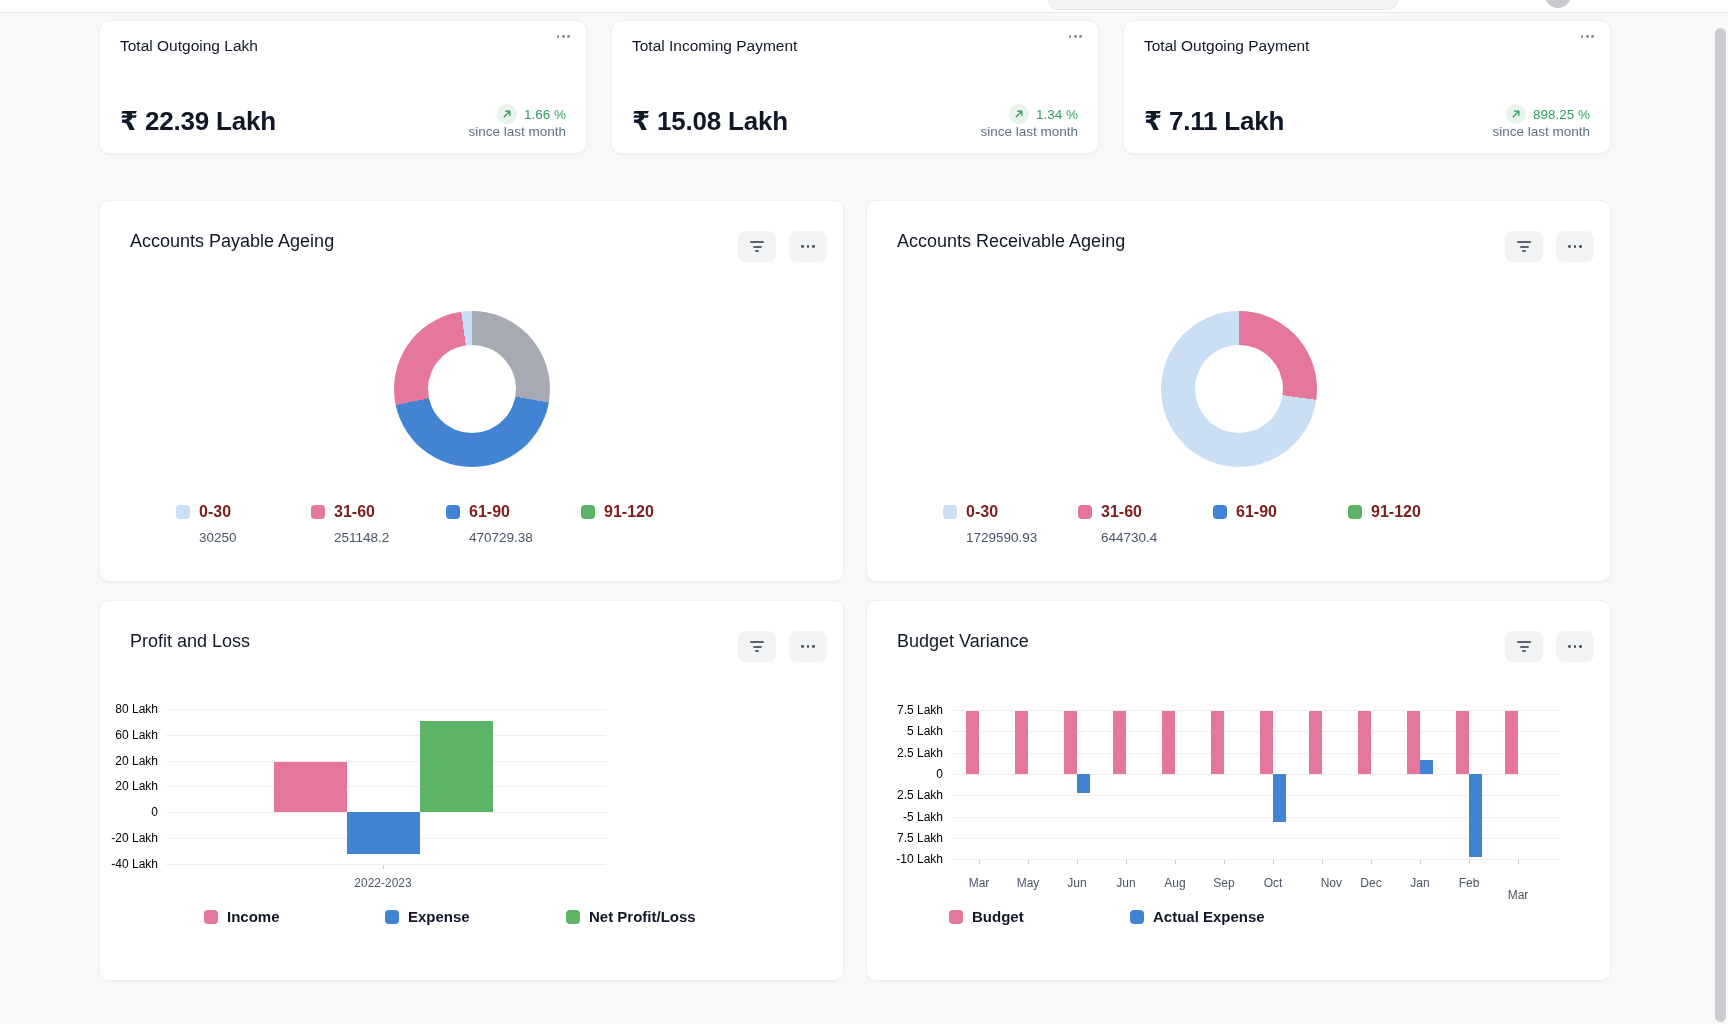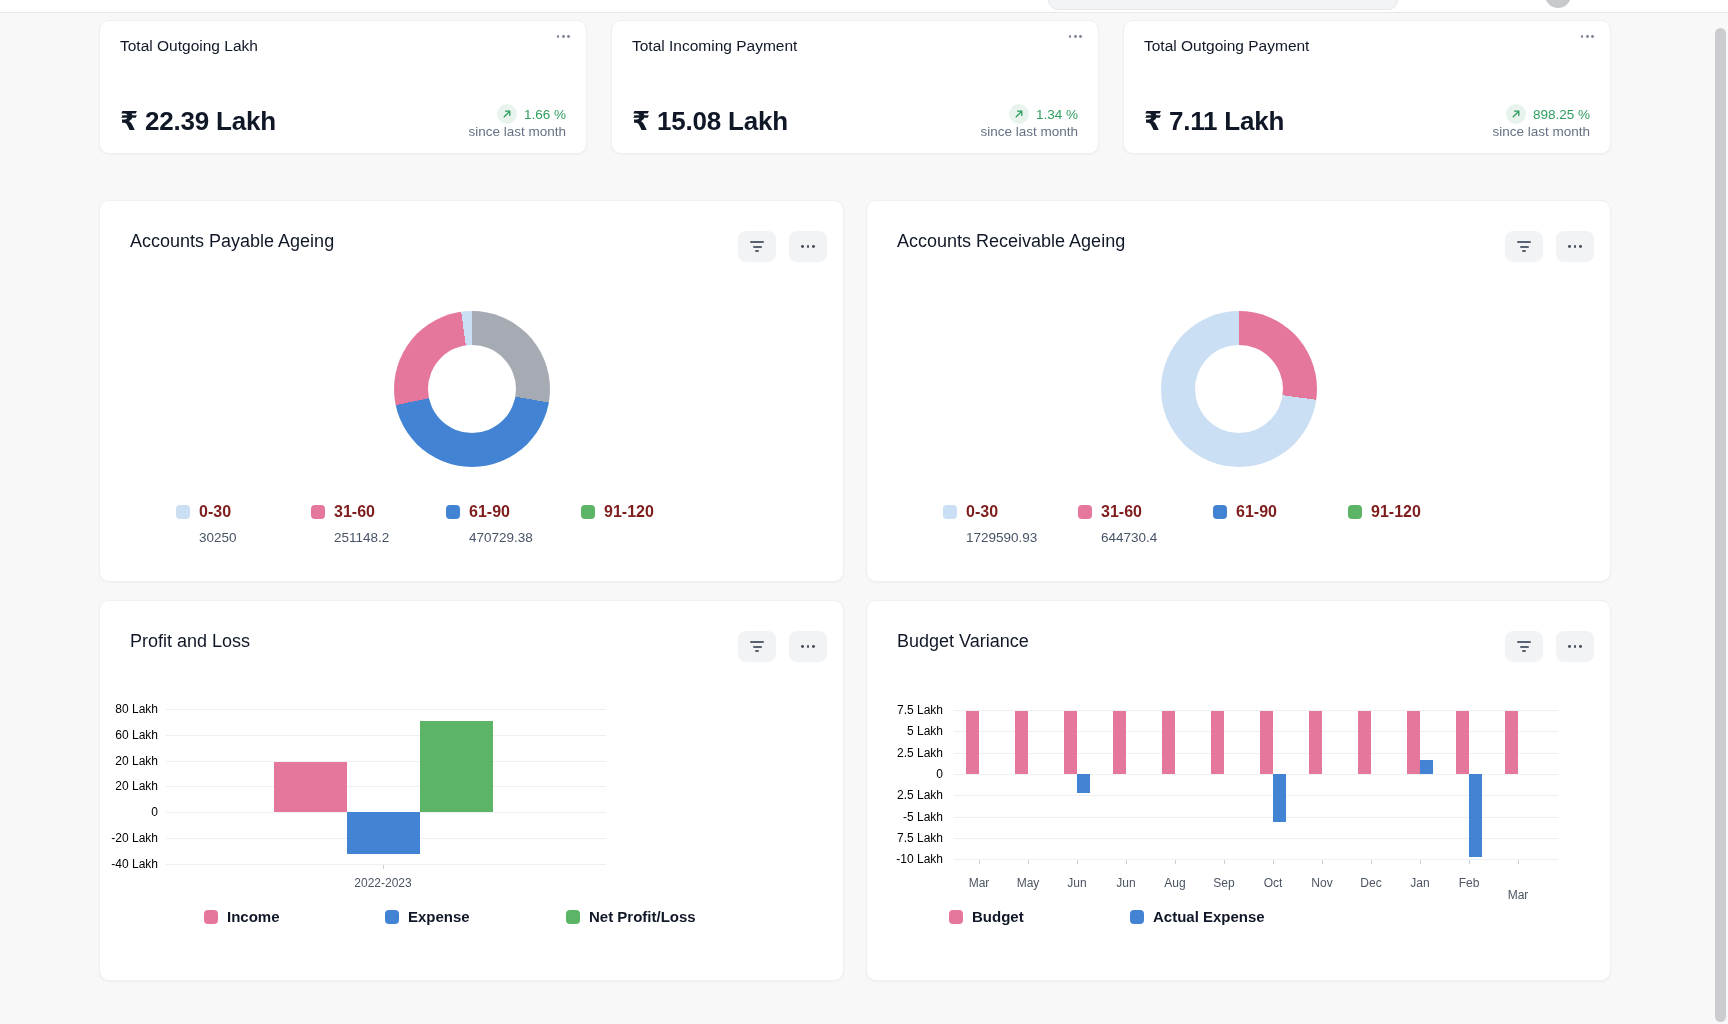--- a/index.html
+++ b/index.html
@@ -358,21 +358,21 @@
           <div class="xlabel" style="left: 288px; width: 40px; top: 275px;">Aug</div>
           <div class="bar" style="left: 344px; width: 13px; top: 109.852px; height: 63.048px; background: rgb(229, 119, 156);"></div>
           <div class="xtick" style="left: 357px; top: 259.1px;"></div>
           <div class="xlabel" style="left: 337px; width: 40px; top: 275px;">Sep</div>
           <div class="bar" style="left: 393px; width: 13px; top: 109.852px; height: 63.048px; background: rgb(229, 119, 156);"></div>
           <div class="bar" style="left: 406px; width: 13px; top: 172.9px; height: 48.564px; background: rgb(67, 131, 212);"></div>
           <div class="xtick" style="left: 406px; top: 259.1px;"></div>
           <div class="xlabel" style="left: 386px; width: 40px; top: 275px;">Oct</div>
           <div class="bar" style="left: 442px; width: 13px; top: 109.852px; height: 63.048px; background: rgb(229, 119, 156);"></div>
           <div class="xtick" style="left: 455px; top: 259.1px;"></div>
-          <div class="xlabel" style="left: 435px; width: 40px; top: 275px;">Nov</div>
+          <div class="xlabel" style="left: 435px; width: 40px; top: 275px; text-align: right;">Nov</div>
           <div class="bar" style="left: 491px; width: 13px; top: 109.852px; height: 63.048px; background: rgb(229, 119, 156);"></div>
           <div class="xtick" style="left: 504px; top: 259.1px;"></div>
           <div class="xlabel" style="left: 484px; width: 40px; top: 275px;">Dec</div>
           <div class="bar" style="left: 540px; width: 13px; top: 109.852px; height: 63.048px; background: rgb(229, 119, 156);"></div>
           <div class="bar" style="left: 553px; width: 13px; top: 159.268px; height: 13.632px; background: rgb(67, 131, 212);"></div>
           <div class="xtick" style="left: 553px; top: 259.1px;"></div>
           <div class="xlabel" style="left: 533px; width: 40px; top: 275px;">Jan</div>
           <div class="bar" style="left: 589px; width: 13px; top: 109.852px; height: 63.048px; background: rgb(229, 119, 156);"></div>
           <div class="bar" style="left: 602px; width: 13px; top: 172.9px; height: 83.496px; background: rgb(67, 131, 212);"></div>
           <div class="xtick" style="left: 602px; top: 259.1px;"></div>

